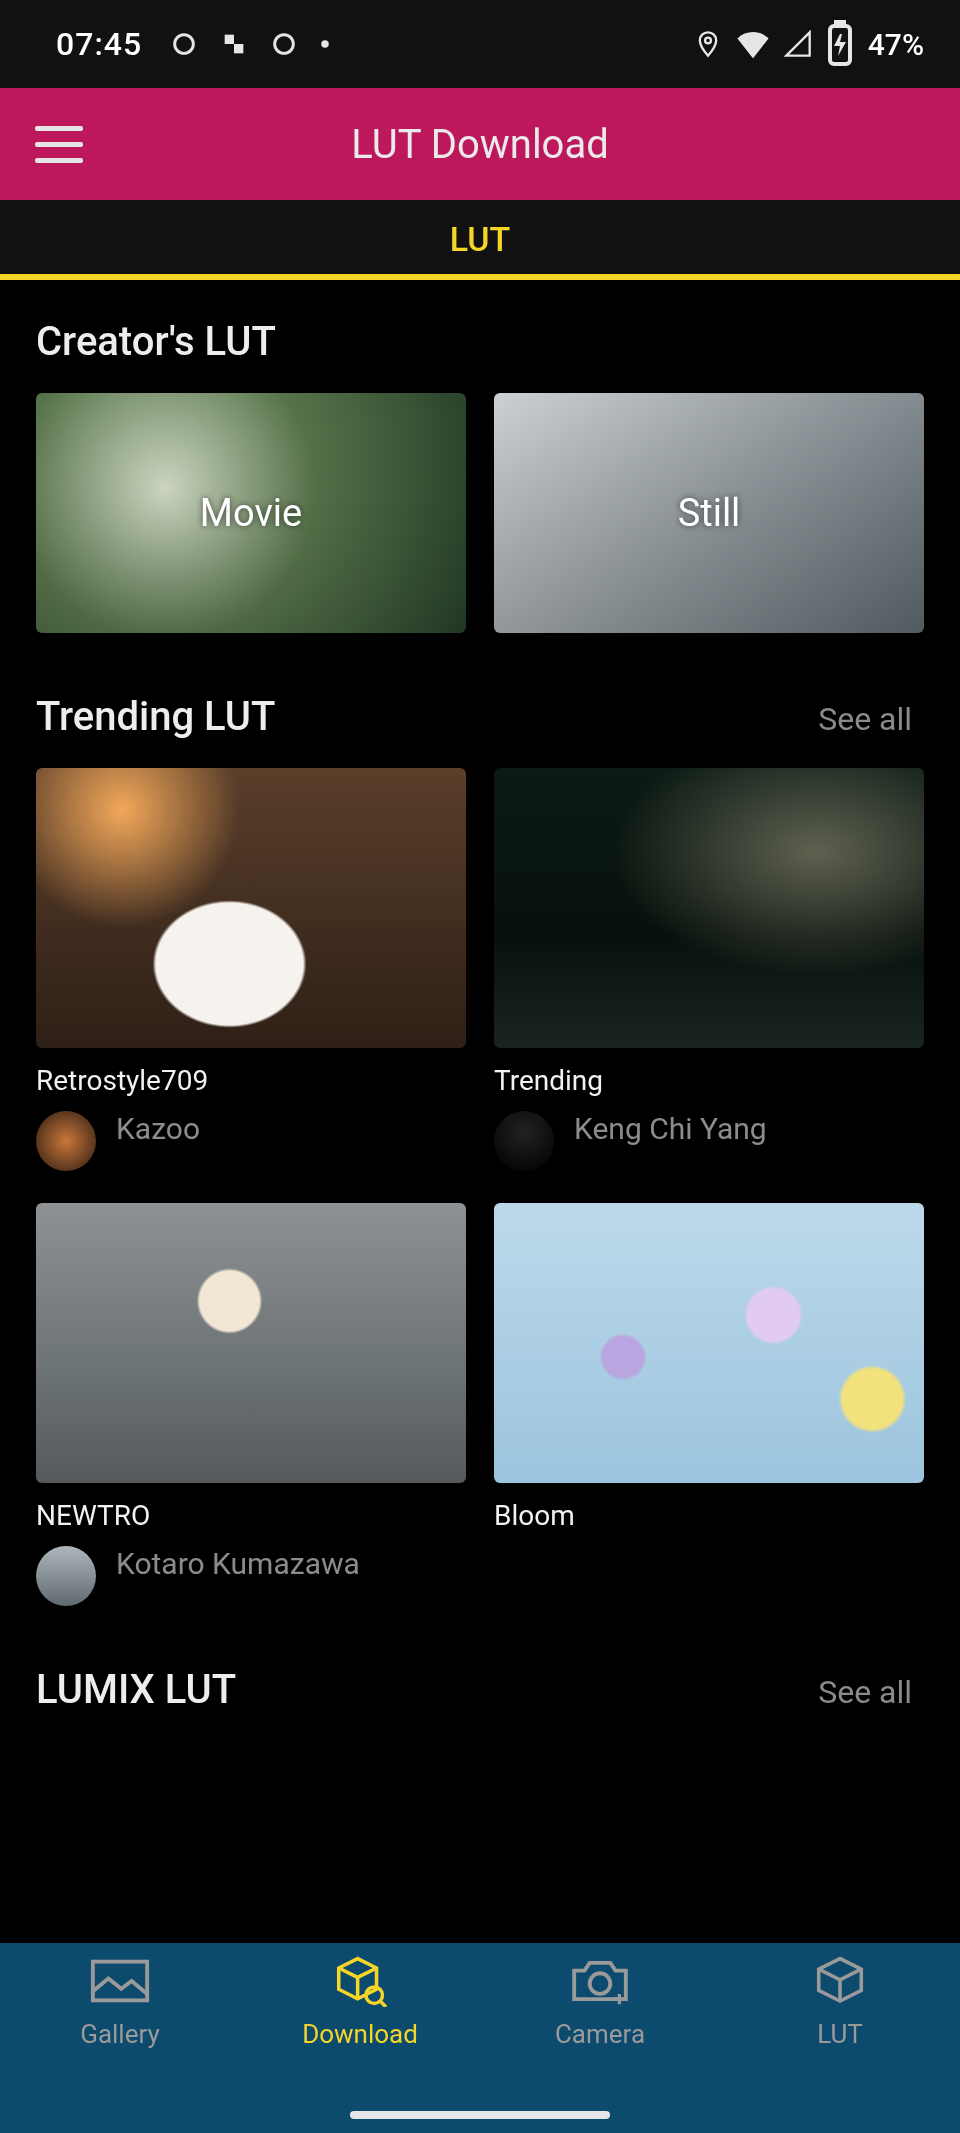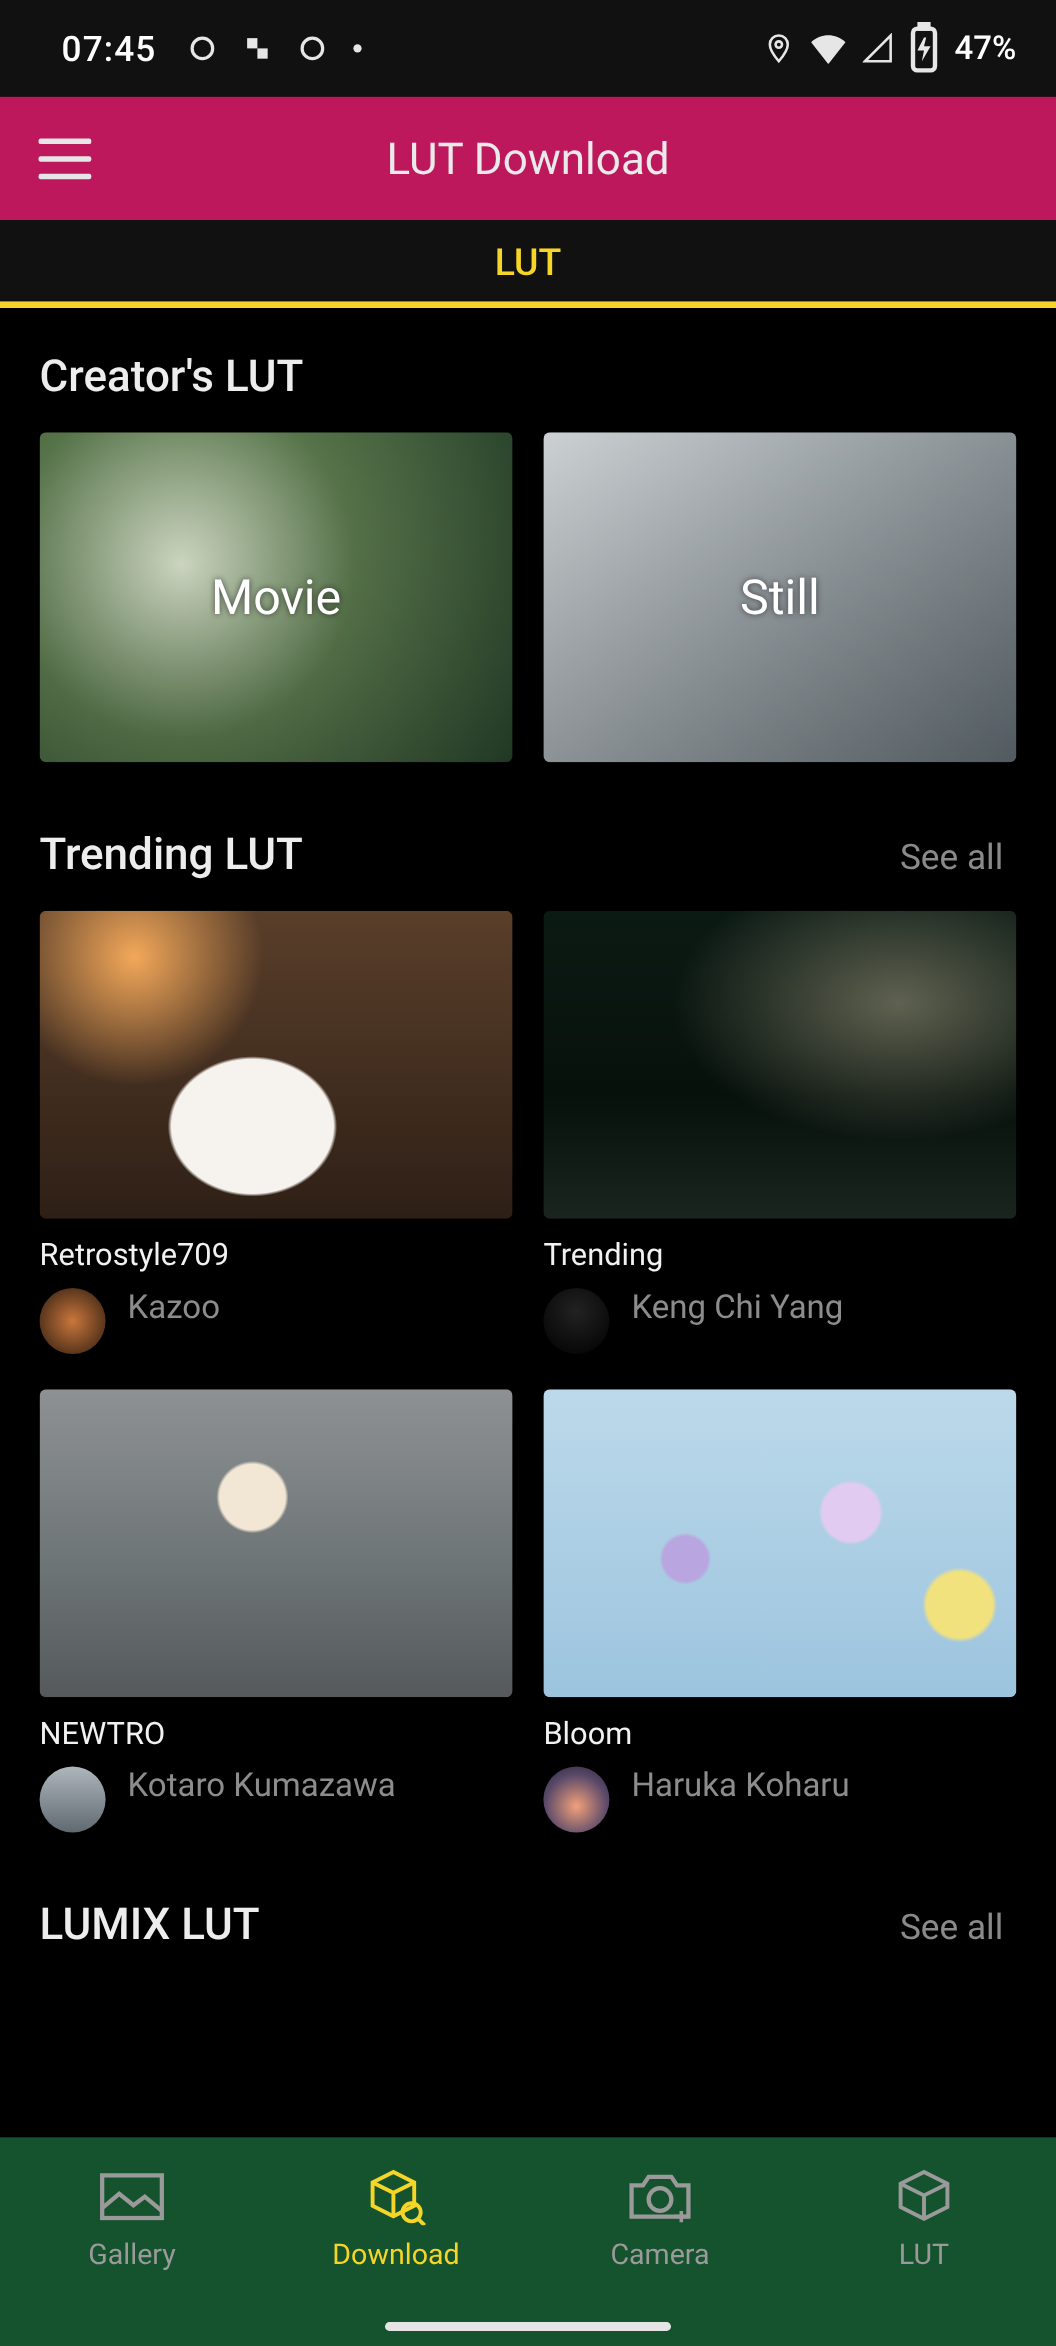--- a/index.html
+++ b/index.html
@@ -78,23 +78,23 @@
   }
   .section-title { font-size:40px; font-weight:500; color:#ededed;}
   .see-all { font-size:32px; color:#8a8a8a; cursor:pointer; margin-right:12px;}
 
   .grid-2 {
     display:grid; grid-template-columns: 1fr 1fr; column-gap: 28px; row-gap: 32px;
   }
 
   
   .cat-card {
-    height: 300px; border-radius: 6px;
+    height: 240px; border-radius: 6px;
     display:flex; align-items:center; justify-content:center;
-    font-size:44px; color:#fff; font-weight:400;
+    font-size:38px; color:#fff; font-weight:400;
     background-size:cover; background-position:center;
     cursor:pointer; position:relative; overflow:hidden;
   }
   .cat-card span { text-shadow: 0 0 6px rgba(0,0,0,.6); }
   .cat-movie {
     background:
       linear-gradient(rgba(0,0,0,.05),rgba(0,0,0,.15)),
       radial-gradient(circle at 30% 40%, #dfe9d2 0%, #5b7a4e 45%, #26412a 100%);
   }
   .cat-still {
@@ -144,23 +144,23 @@
   .av-3 { background: linear-gradient(#aeb6bb,#5f6a70); }
   .av-4 { background: radial-gradient(circle at 50% 60%, #f2a07a, #5b4a6a 60%, #262336); }
 
   .trending-section { margin-top: 60px; }
   .lumix-section { margin-top: 60px; }
 
   
   .bottom-nav {
     position:absolute; left:0; right:0; bottom:0;
     height: 190px;
-    background:#14532d;
+    background:#0c4a6e;
     display:flex;
-    padding-top: 16px;
+    padding-top: 0;
   }
   .nav-item {
     flex:1; display:flex; flex-direction:column; align-items:center; justify-content:flex-start;
     gap:10px; color:#9a9a9a; font-size:26px; cursor:pointer;
     padding-top: 10px;
   }
   .nav-item.active { color:#f5d527; }
   .nav-icon { width:66px; height:56px; display:flex; align-items:center; justify-content:center; }
   .nav-icon svg { width:62px; height:52px; }
 
@@ -282,24 +282,20 @@
         <div class="lut-title">NEWTRO</div>
         <div class="creator-row">
           <div class="avatar av-3"></div>
           <div class="creator-name">Kotaro Kumazawa</div>
         </div>
       </div>
 
       <div class="lut-card">
         <div class="lut-thumb thumb-flowers"></div>
         <div class="lut-title">Bloom</div>
-        <div class="creator-row">
-          <div class="avatar av-4"></div>
-          <div class="creator-name">Haruka Koharu</div>
-        </div>
       </div>
 
     </div>
   </div>
 
   <div class="lumix-section">
     <div class="section-head">
       <div class="section-title">LUMIX LUT</div>
       <div class="see-all">See all</div>
     </div>

